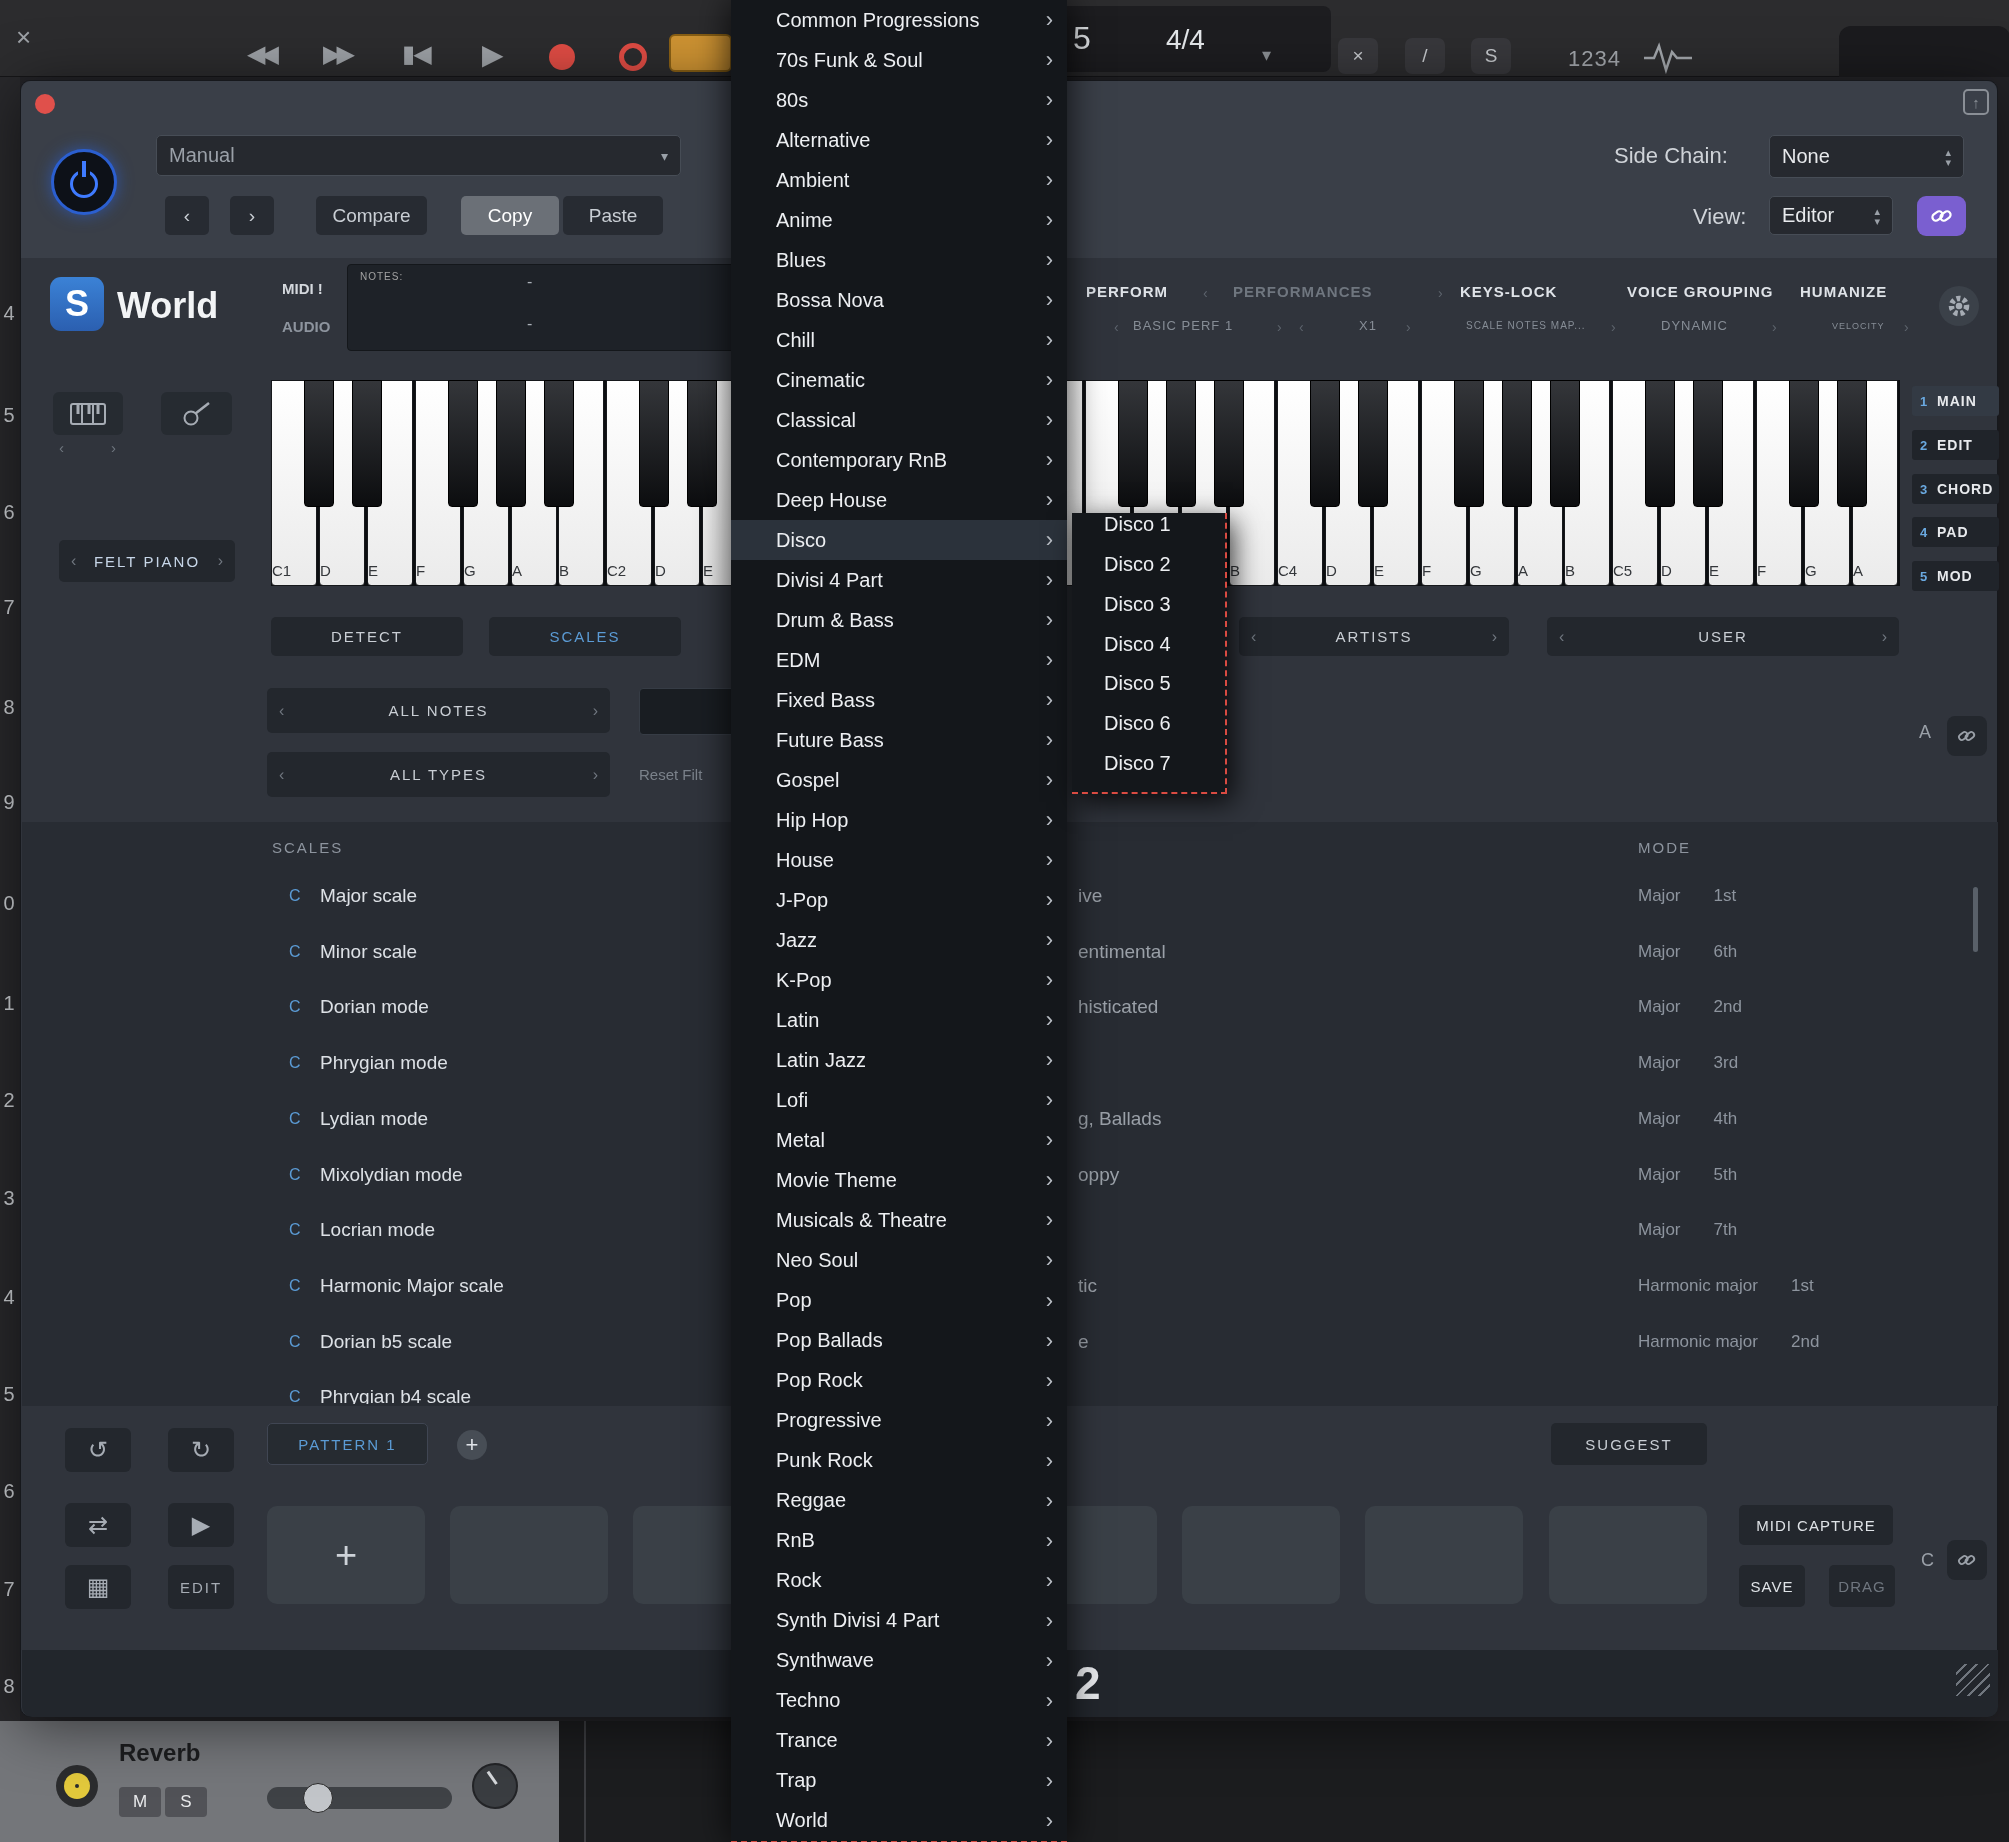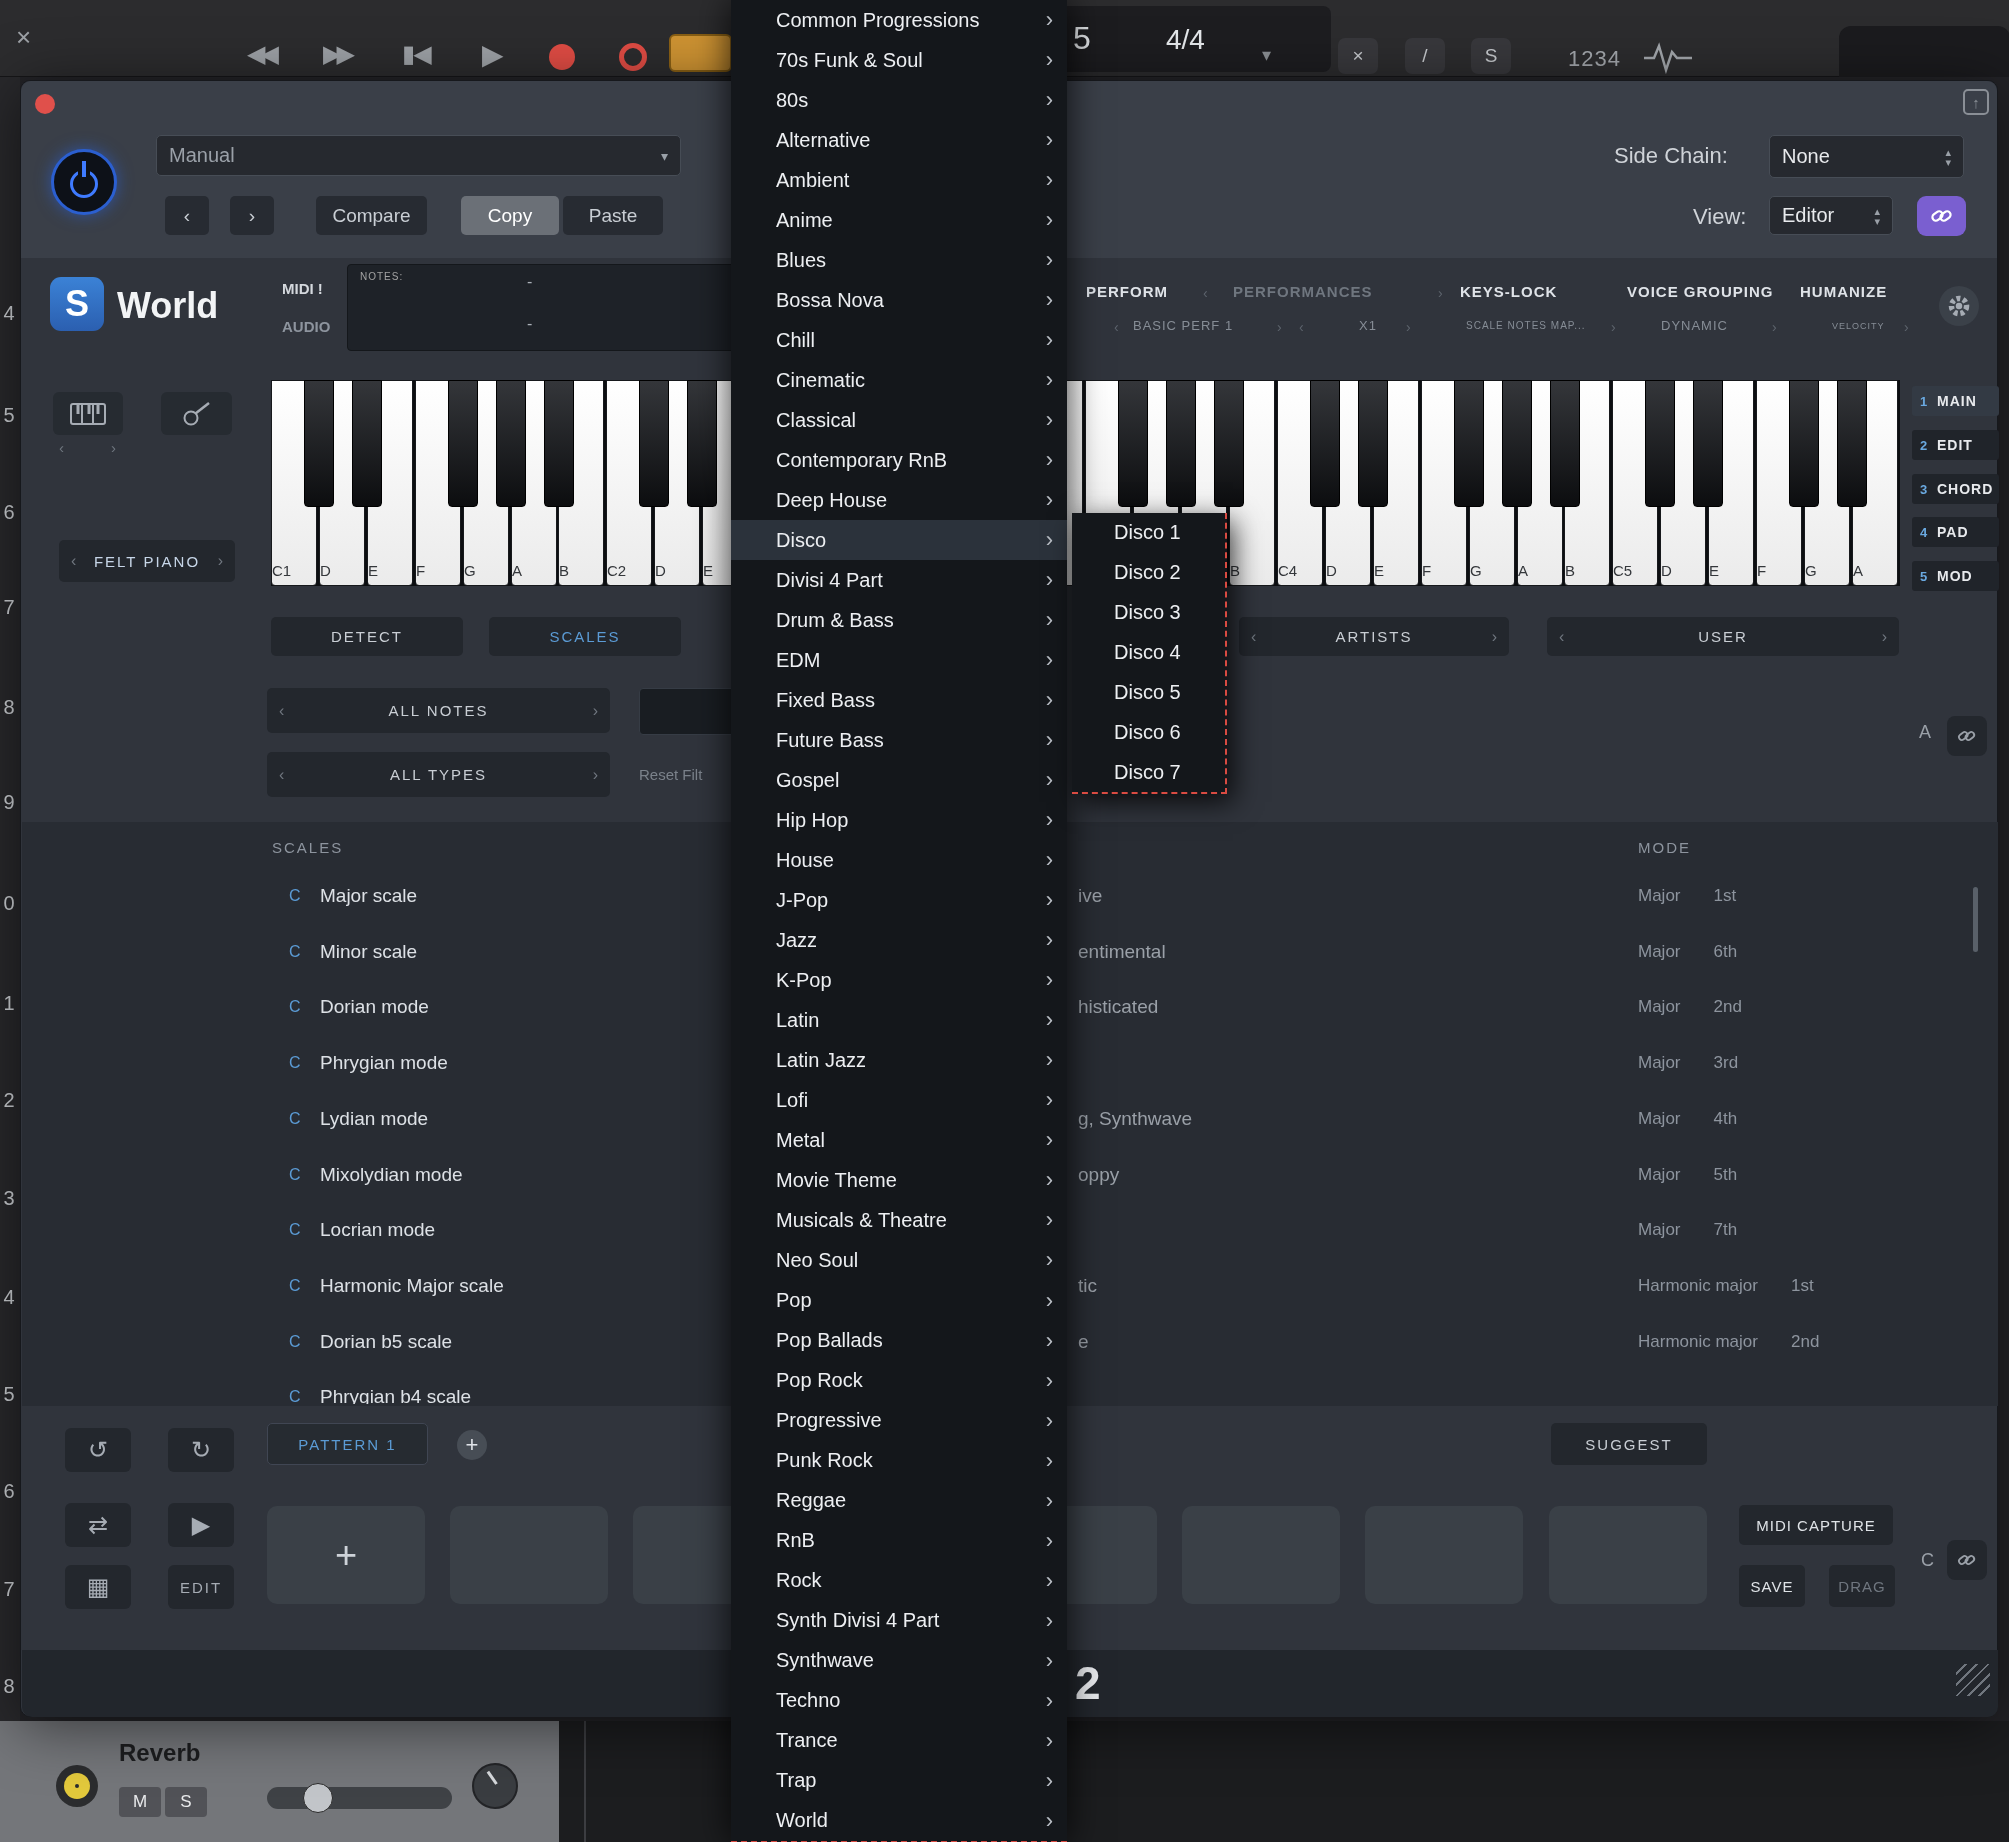--- a/index.html
+++ b/index.html
@@ -93,21 +93,21 @@
 .side-dim{position:absolute;font-size:18px;color:#9aa0a8}
 .mini-link{position:absolute;width:40px;height:40px;background:#23272d;border-radius:8px;color:#9aa0a8;display:flex;align-items:center;justify-content:center}
 
 
 #genre-menu{left:731px;top:0;width:336px;height:1843px;background:#14171b;z-index:50;display:flex;flex-direction:column;box-shadow:0 0 34px rgba(0,0,0,.8);border-bottom:2px dashed #d94b42}
 .menu-item{flex:1;display:flex;align-items:center;padding:0 14px 0 45px;cursor:pointer}
 .menu-item.hl{background:#2b323b}
 .mi-label{flex:1;font-size:20px;color:#edeff2;white-space:nowrap}
 .mi-chev{font-size:22px;color:#b9bec5}
 #genre-submenu{left:1072px;top:513px;width:155px;height:281px;background:#14171b;z-index:60;display:flex;flex-direction:column;box-shadow:6px 8px 26px rgba(0,0,0,.8);border-right:2px dashed #d94b42;border-bottom:2px dashed #d94b42}
-.submenu-item{flex:1;display:flex;align-items:center;padding-left:42px;cursor:pointer}
+.submenu-item{flex:1;display:flex;padding-left:32px;cursor:pointer}
 svg{display:block}
 </style>
 </head>
 <body>
 
 <div id="root">
 
   <div class="abs" id="track-strip">
       <div class="tnum" style="top: 225px;">4</div>
       <div class="tnum" style="top: 327px;">5</div>
@@ -501,21 +501,21 @@
           <div class="sroot">C</div>
           <div class="sname">Phrygian mode</div>
           <div class="smode">
             <div class="smode-name">Major</div>
             <div class="smode-deg">3rd</div>
           </div>
         </div>
         <div class="srow" style="top: 229px;">
           <div class="sroot">C</div>
           <div class="sname">Lydian mode</div>
-          <div class="smood">g, Synthwave</div>
+          <div class="smood">g, Ballads</div>
           <div class="smode">
             <div class="smode-name">Major</div>
             <div class="smode-deg">4th</div>
           </div>
         </div>
         <div class="srow" style="top: 285px;">
           <div class="sroot">C</div>
           <div class="sname">Mixolydian mode</div>
           <div class="smood">oppy</div>
           <div class="smode">

